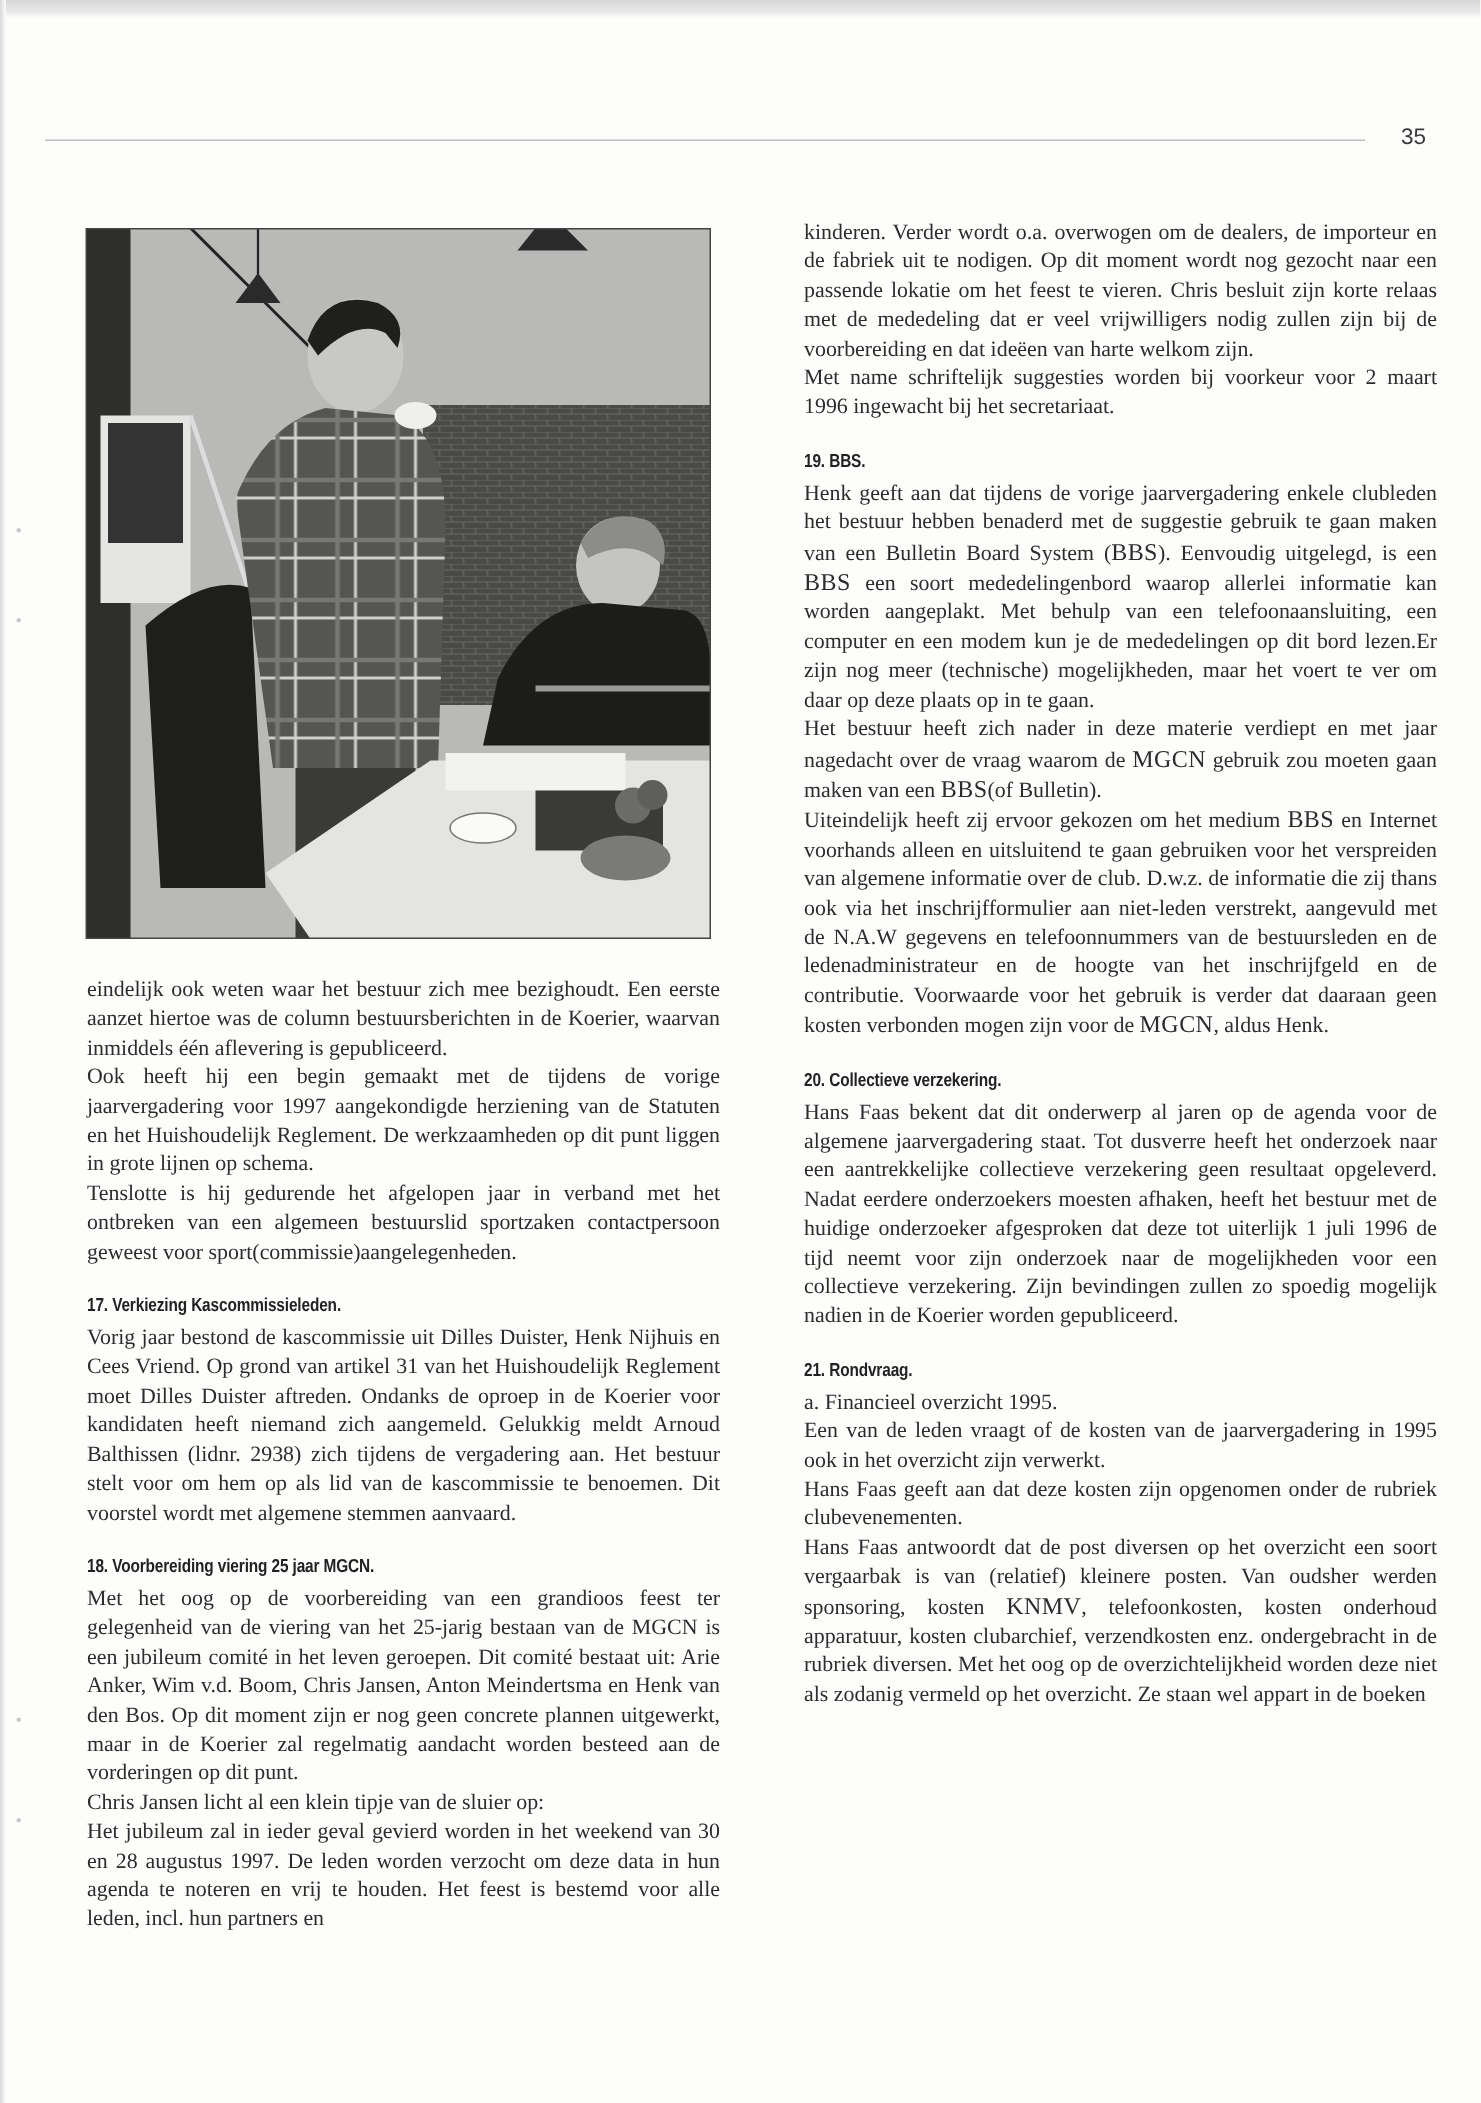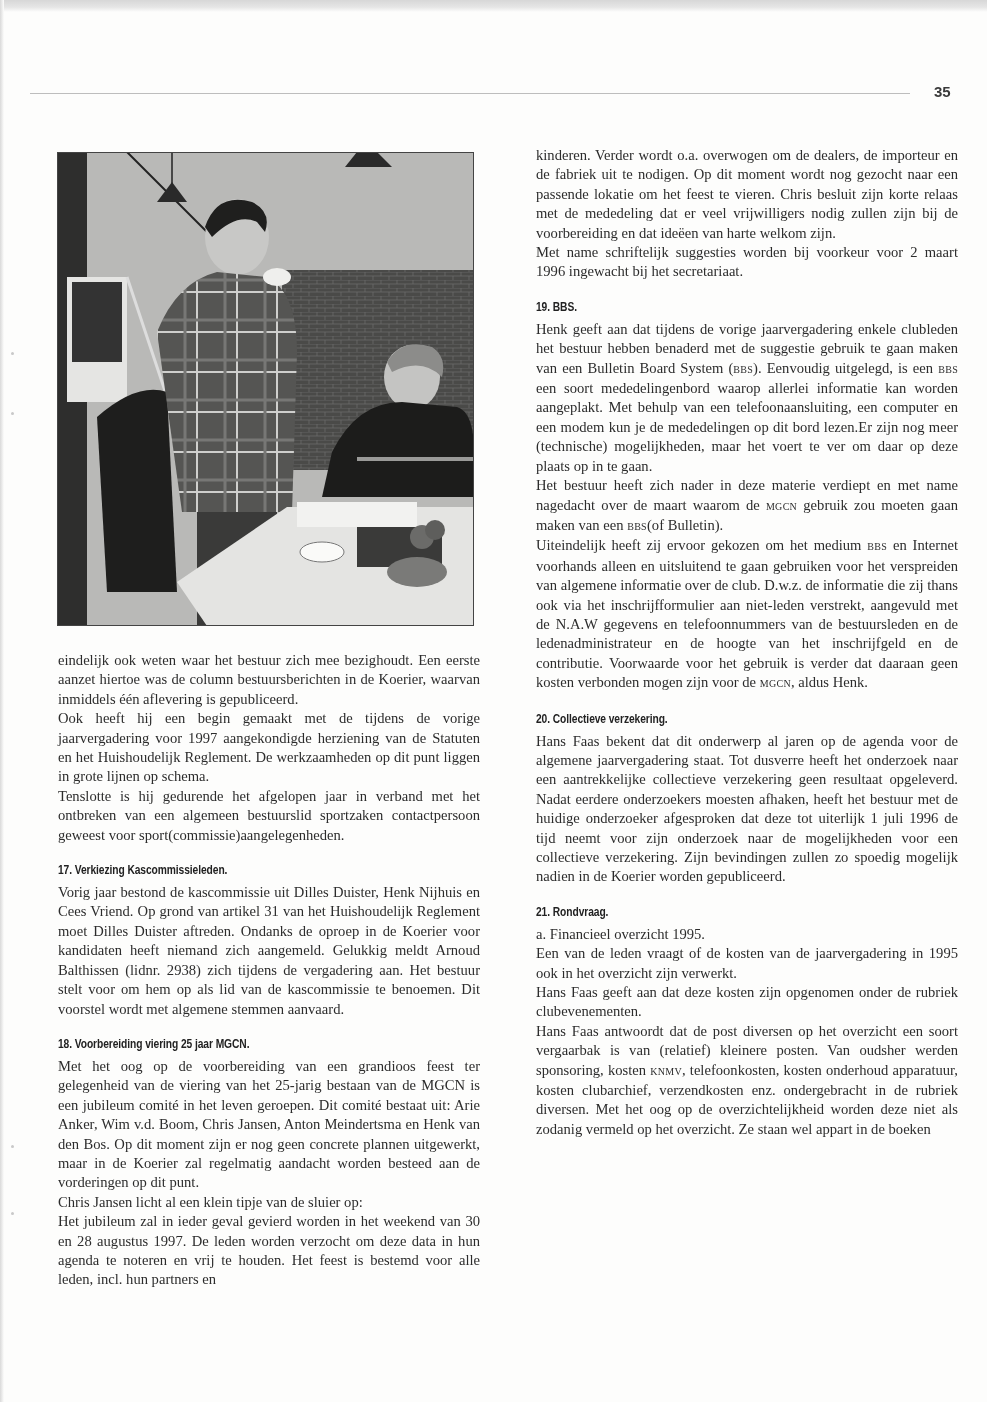--- a/index.html
+++ b/index.html
@@ -17,40 +17,40 @@
     position: absolute; left: 0; top: 0; width: 4px; height: 1402px;
     background: linear-gradient(to right, #d9d9d9, #fdfdfc);
   }
   .header-rule {
     position: absolute; left: 30px; top: 93px; width: 880px; height: 1px;
     background: #bdbdbd;
   }
   .page-number {
     position: absolute; left: 934px; top: 83px;
     font-family: "Liberation Sans", "DejaVu Sans", sans-serif;
-    font-weight: bold; font-size: 15px; color: #3a3a3a;
+    font-weight: normal; font-size: 15px; color: #3a3a3a;
   }
   .column {
     position: absolute; width: 422px;
     font-size: 14.6px; line-height: 19.4px; text-align: justify;
     hyphens: none;
   }
   .col-left { left: 58px; }
   .col-right { left: 536px; top: 146px; }
   .col-left-text { top: 651px; }
   p { margin: 0; }
   h3 {
     margin: 17px 0 5px 0;
     font-family: "Liberation Sans", "DejaVu Sans", sans-serif;
     font-weight: bold; font-size: 12.5px; line-height: 16px;
     transform: scaleX(0.82); transform-origin: left center;
     letter-spacing: -0.1px;
     color: #222;
   }
-  .sc { font-size: 10px; letter-spacing: 0.3px; }
+  .sc { font-size: 16px; letter-spacing: 0.3px; }
   .italic { }
 
   
   .photo {
     position: absolute; left: 57px; top: 152px; width: 417px; height: 474px;
     background: #9a9a98; overflow: hidden;
   }
   .photo svg { display: block; }
   .margin-dot {
     position: absolute; width: 3px; height: 3px; border-radius: 50%;
@@ -136,21 +136,21 @@
   <p>Chris Jansen licht al een klein tipje van de sluier op:</p>
   <p>Het jubileum zal in ieder geval gevierd worden in het weekend van 30 en 28 augustus 1997. De leden worden verzocht om deze data in hun agenda te noteren en vrij te houden. Het feest is bestemd voor alle leden, incl. hun partners en</p>
 </div>
 
 <div class="column col-right">
   <p>kinderen. Verder wordt o.a. overwogen om de dealers, de importeur en de fabriek uit te nodigen. Op dit moment wordt nog gezocht naar een passende lokatie om het feest te vieren. Chris besluit zijn korte relaas met de mededeling dat er veel vrijwilligers nodig zullen zijn bij de voorbereiding en dat ideëen van harte welkom zijn.</p>
   <p>Met name schriftelijk suggesties worden bij voorkeur voor 2 maart 1996 ingewacht bij het secretariaat.</p>
 
   <h3>19. BBS.</h3>
   <p><span>Henk geeft aan dat tijdens de vorige jaarvergadering enkele clubleden het bestuur hebben benaderd met de suggestie gebruik te gaan maken van een Bulletin Board System (</span><span class="sc">BBS</span><span>). Eenvoudig uitgelegd, is een </span><span class="sc">BBS</span><span> een soort mededelingenbord waarop allerlei informatie kan worden aangeplakt. Met behulp van een telefoonaansluiting, een computer en een modem kun je de mededelingen op dit bord lezen.Er zijn nog meer (technische) mogelijkheden, maar het voert te ver om daar op deze plaats op in te gaan.</span></p>
-  <p><span>Het bestuur heeft zich nader in deze materie verdiept en met name nagedacht over de maart waarom de </span><span class="sc">MGCN</span><span> gebruik zou moeten gaan maken van een </span><span class="sc">BBS</span><span>(of Bulletin).</span></p>
+  <p><span>Het bestuur heeft zich nader in deze materie verdiept en met jaar nagedacht over de vraag waarom de </span><span class="sc">MGCN</span><span> gebruik zou moeten gaan maken van een </span><span class="sc">BBS</span><span>(of Bulletin).</span></p>
   <p><span>Uiteindelijk heeft zij ervoor gekozen om het medium </span><span class="sc">BBS</span><span> en Internet voorhands alleen en uitsluitend te gaan gebruiken voor het verspreiden van algemene informatie over de club. D.w.z. de informatie die zij thans ook via het inschrijfformulier aan niet-leden verstrekt, aangevuld met de N.A.W gegevens en telefoonnummers van de bestuursleden en de ledenadministrateur en de hoogte van het inschrijfgeld en de contributie. Voorwaarde voor het gebruik is verder dat daaraan geen kosten verbonden mogen zijn voor de </span><span class="sc">MGCN</span><span>, aldus Henk.</span></p>
 
   <h3>20. Collectieve verzekering.</h3>
   <p>Hans Faas bekent dat dit onderwerp al jaren op de agenda voor de algemene jaarvergadering staat. Tot dusverre heeft het onderzoek naar een aantrekkelijke collectieve verzekering geen resultaat opgeleverd. Nadat eerdere onderzoekers moesten afhaken, heeft het bestuur met de huidige onderzoeker afgesproken dat deze tot uiterlijk 1 juli 1996 de tijd neemt voor zijn onderzoek naar de mogelijkheden voor een collectieve verzekering. Zijn bevindingen zullen zo spoedig mogelijk nadien in de Koerier worden gepubliceerd.</p>
 
   <h3>21. Rondvraag.</h3>
   <p class="italic">a. Financieel overzicht 1995.</p>
   <p>Een van de leden vraagt of de kosten van de jaarvergadering in 1995 ook in het overzicht zijn verwerkt.</p>
   <p>Hans Faas geeft aan dat deze kosten zijn opgenomen onder de rubriek clubevenementen.</p>
   <p><span>Hans Faas antwoordt dat de post diversen op het overzicht een soort vergaarbak is van (relatief) kleinere posten. Van oudsher werden sponsoring, kosten </span><span class="sc">KNMV</span><span>, telefoonkosten, kosten onderhoud apparatuur, kosten clubarchief, verzendkosten enz. ondergebracht in de rubriek diversen. Met het oog op de overzichtelijkheid worden deze niet als zodanig vermeld op het overzicht. Ze staan wel appart in de boeken</span></p>

